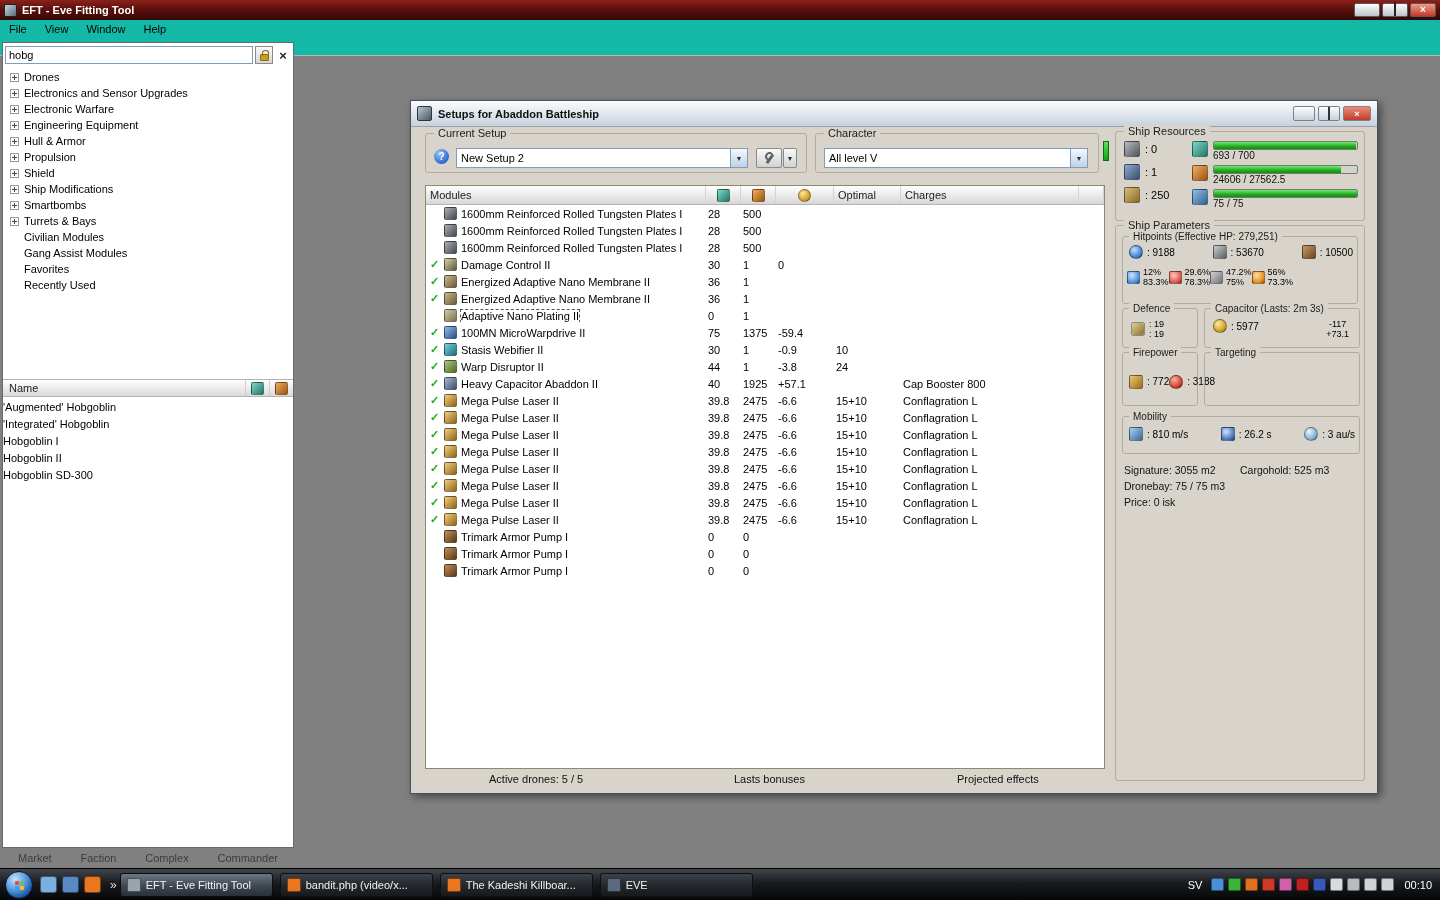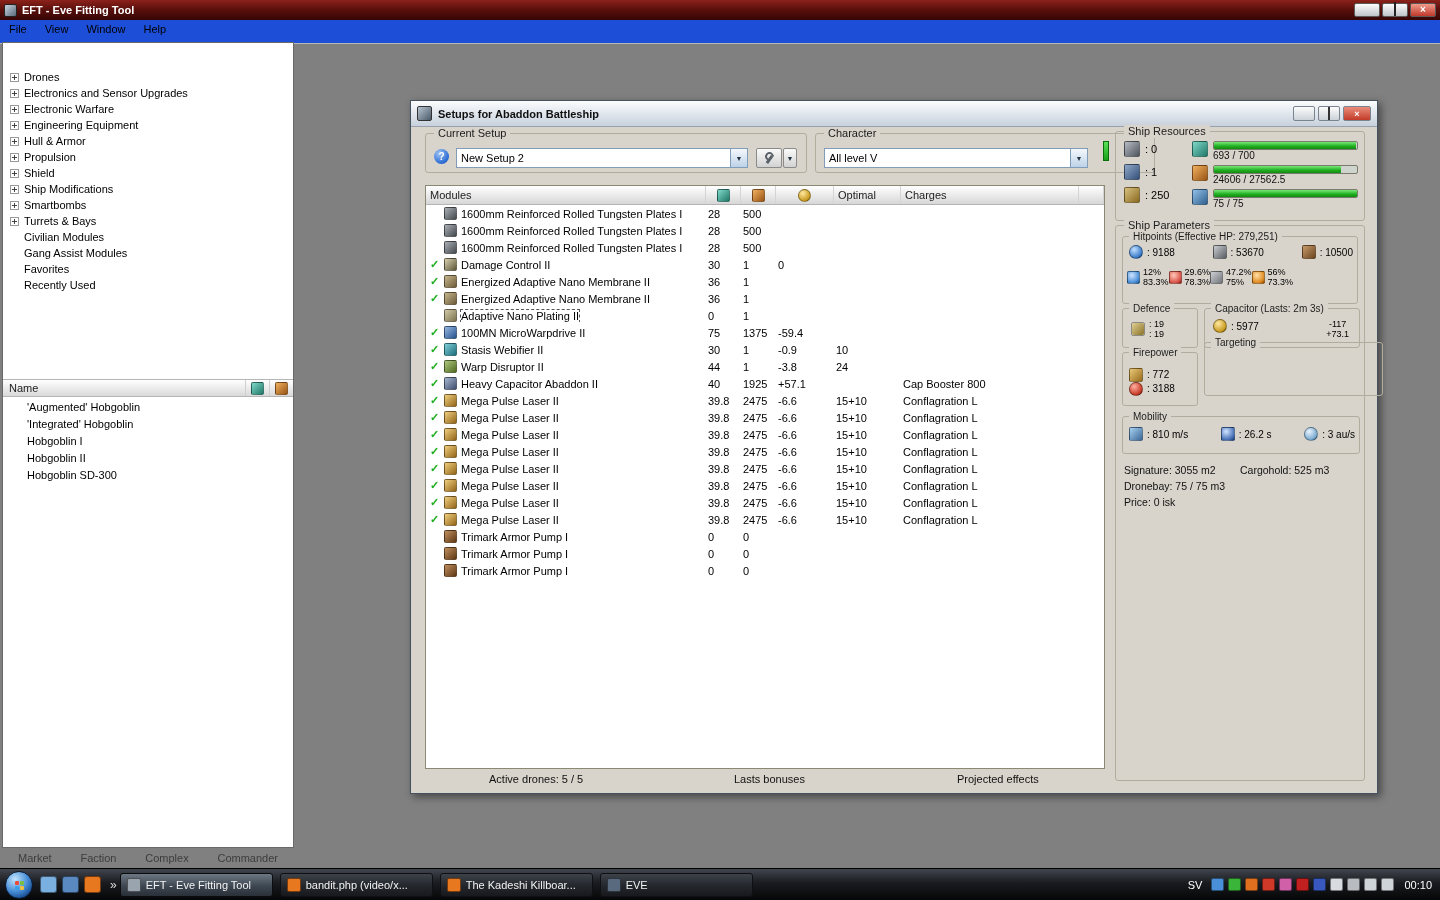--- a/index.html
+++ b/index.html
@@ -13,42 +13,42 @@
   .app-icon{width:13px;height:13px;border-radius:2px;background:linear-gradient(135deg,#c8d4e0,#5a6a7a);border:1px solid #222;flex:none}
   .win-btns{margin-left:auto;display:flex;gap:2px}
   .win-btn{width:26px;height:14px;border:1px solid #5a5a5a;border-radius:2px;background:linear-gradient(#fdfdfd,#bfc4c9);
     display:flex;align-items:center;justify-content:center;color:#222;font-size:10px;line-height:1;cursor:default}
   .win-btn.close{background:linear-gradient(#ef9a8a,#c0392b);color:#fff}
   .glyph-min::before{content:"";width:8px;height:2px;background:currentColor;margin-top:6px}
   .glyph-max::before{content:"";width:8px;height:6px;border:1px solid currentColor;border-top-width:2px}
   .glyph-close::before{content:"×";font-weight:bold}
 
   
-  .menubar{position:absolute;top:20px;left:0;right:0;height:24px;background:#1d4ed8;border-bottom:1px solid #b8b8b8;display:flex;align-items:stretch}
+  .menubar{position:absolute;top:20px;left:0;right:0;height:36px;background:#14b8a6;border-bottom:1px solid #b8b8b8;display:flex;align-items:stretch}
   .menu-item{padding:0 9px;line-height:19px;color:#000}
 
   
   .browser{position:absolute;left:2px;top:42px;width:292px;height:806px;background:#fff;border:1px solid #696969}
   .search-row{position:absolute;top:2px;left:2px;right:2px;height:20px;display:flex;align-items:center;gap:2px}
   .search-input{flex:1;height:18px;border:1px solid #7f9db9;font:11px "Liberation Sans",sans-serif;padding:1px 3px;outline:none}
   .lock-btn{width:18px;height:18px;border:1px solid #8a8a8a;background:linear-gradient(#fafafa,#d6d6d6);display:flex;align-items:center;justify-content:center}
   .lock-icon{width:9px;height:7px;background:#c8a020;border:1px solid #8a7010;border-radius:1px;position:relative;margin-top:4px}
   .lock-icon::before{content:"";position:absolute;top:-5px;left:1px;width:5px;height:5px;border:1px solid #8a7010;border-bottom:none;border-radius:3px 3px 0 0}
   .clear-btn{width:16px;height:18px;display:flex;align-items:center;justify-content:center;font-weight:bold;color:#222}
   .clear-btn::before{content:"×";font-size:13px}
   .tree{position:absolute;top:26px;left:3px;right:3px;height:308px;overflow:hidden}
   .tree-item{display:flex;align-items:center;gap:5px;height:16px;padding-left:4px}
   .expander{width:9px;height:9px;border:1px solid #9a9a9a;background:#fff;position:relative;flex:none}
   .expander::before{content:"";position:absolute;left:1px;right:1px;top:3px;height:1px;background:#444}
   .expander::after{content:"";position:absolute;top:1px;bottom:1px;left:3px;width:1px;background:#444}
   .results-head{position:absolute;top:336px;left:0;right:0;height:18px;display:flex;background:linear-gradient(#fff,#d9d9d9);border-top:1px solid #b5b5b5;border-bottom:1px solid #b5b5b5;align-items:center}
   .rh-name{flex:1;padding-left:6px;color:#222}
   .rh-icon-col{width:24px;height:100%;border-left:1px solid #cfcfcf;display:flex;align-items:center;justify-content:center}
   .results-list{position:absolute;top:356px;left:0;right:0}
-  .list-item{height:17px;line-height:17px;padding-left:24px;white-space:nowrap}
+  .list-item{height:17px;line-height:17px;white-space:nowrap}
   .browser-tabs{position:absolute;left:2px;top:850px;width:292px;height:16px;display:flex;justify-content:space-between;padding:0 16px}
   .browser-tab{color:#3c3c3c;line-height:16px}
 
   
   .icon{display:inline-block;width:14px;height:14px;border-radius:2px;border:1px solid rgba(0,0,0,.35);flex:none}
   .icon.i13{width:13px;height:13px}
   .icon.i16{width:16px;height:16px}
   .cpu-icon{background:linear-gradient(135deg,#7fd8c8,#1f7868)}
   .powergrid-icon{background:linear-gradient(135deg,#f0b060,#9a5414)}
   .capacitor-icon{background:radial-gradient(circle at 35% 30%,#ffe9a0,#c89a20 70%,#7a5a10);border-radius:50%}
@@ -149,21 +149,21 @@
   .sub-box{position:absolute;border:1px solid #b0ad9f;border-radius:3px}
   .sub-box .gb-label{font-size:10px;top:-6px;left:6px;line-height:11px}
   .pstat{display:flex;align-items:center;gap:4px;font-size:10px;white-space:nowrap}
   .hp-stats{position:absolute;left:6px;top:8px;right:4px;display:flex;justify-content:space-between}
   .resists{position:absolute;left:4px;top:30px;right:2px;display:flex;}
   .resist-cell{display:flex;align-items:center;gap:3px}
   .r-vals{display:flex;flex-direction:column;font-size:9px;line-height:10px}
   .stack{display:flex;flex-direction:column;font-size:9px;line-height:10px}
   .cell-grid{position:absolute;left:6px;top:8px;right:4px;bottom:3px;display:flex;flex-wrap:wrap;align-content:space-between}
   .cell-grid .pstat{width:50%}
-  .row-list{position:absolute;left:6px;top:8px;right:4px;bottom:3px;display:flex;flex-direction:column;justify-content:center}
+  .row-list{position:absolute;left:6px;top:8px;right:4px;bottom:3px;display:flex;flex-direction:row;justify-content:space-between}
   .triple{position:absolute;left:6px;top:10px;right:4px;display:flex;justify-content:space-between}
   .summary-line{position:absolute;font-size:10.5px;color:#111;white-space:nowrap}
 
   
   .taskbar{position:absolute;left:0;bottom:0;width:100%;height:32px;background:linear-gradient(#41454d,#191b1f 45%,#050607);border-top:1px solid #000;display:flex;align-items:center;color:#fff}
   .start-orb{width:28px;height:28px;border-radius:50%;margin:0 7px 0 5px;position:relative;flex:none;
     background:radial-gradient(circle at 35% 28%,#c2e4ff,#4a90d8 48%,#184e94 78%,#0a2a55);border:1px solid #0a1a30}
   .orb-flag{position:absolute;left:9px;top:9px;width:4px;height:4px;background:#e84c3d;border-radius:1px;
     box-shadow:5px 0 0 #7ac143,0 5px 0 #3aa0e8,5px 5px 0 #f0c040}
   .quick-launch{display:flex;align-items:center;gap:5px;margin-right:6px}
@@ -204,20 +204,27 @@
 
   <div class="menubar">
 
   <span class="menu-item">File</span>
       <span class="menu-item">View</span>
       <span class="menu-item">Window</span>
       <span class="menu-item">Help</span>
     </div>
 
   <div class="browser">
+    <div class="search-row">
+      <input class="search-input" value="hobg" style="">
+      <span class="lock-btn">
+          <span class="lock-icon"></span>
+        </span>
+      <span class="clear-btn"></span>
+    </div>
     <div class="tree">
 
         <div class="tree-item">
           <span class="expander"></span>
           <span>Drones</span>
         </div>
 
         <div class="tree-item">
           <span class="expander"></span>
           <span>Electronics and Sensor Upgrades</span>
@@ -337,21 +344,21 @@
             </span>
         </div>
         <span class="tools-btn">
             <span class="wrench-icon"></span>
           </span>
         <span class="tools-dd">
             <span class="chev-down"></span>
           </span>
       </div>
 
-      <div class="groupbox" style="left:404px;top:6px;width:340px;height:40px">
+      <div class="groupbox" style="left:404px;top:6px;width:284px;height:40px">
         <span class="gb-label">Character</span>
         <div class="combo" style="position:absolute;left:8px;top:14px;width:264px">
           <span class="combo-val">All level V</span>
           <span class="combo-dd">
               <span class="chev-down"></span>
             </span>
         </div>
       </div>
       <span class="skill-bar"></span>
 
@@ -812,21 +819,21 @@
                 <span>: 772</span>
               </span>
 
               <span class="pstat">
                 <span class="icon dps-icon"></span>
                 <span>: 3188</span>
               </span>
             </div>
         </div>
 
-        <div class="sub-box" style="left:88px;top:116px;width:179px;height:54px">
+        <div class="sub-box" style="left:88px;top:126px;width:156px;height:54px">
           <span class="gb-label">Targeting</span>
         </div>
 
         <div class="sub-box" style="left:6px;top:190px;width:238px;height:38px">
           <span class="gb-label">Mobility</span>
           <div class="triple">
 
               <span class="pstat">
                 <span class="icon speed-icon"></span>
                 <span>: 810 m/s</span>

